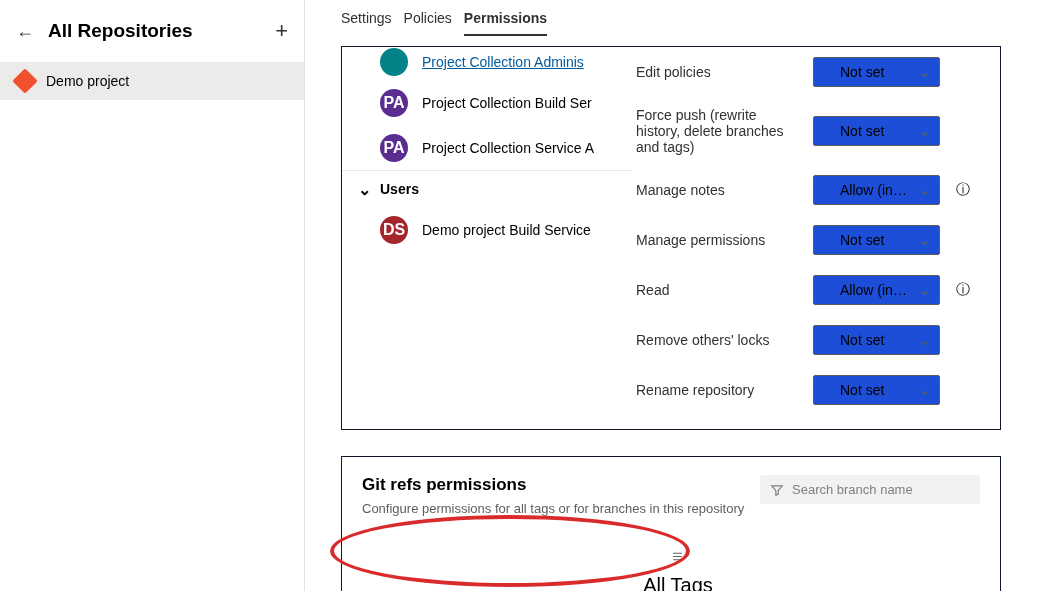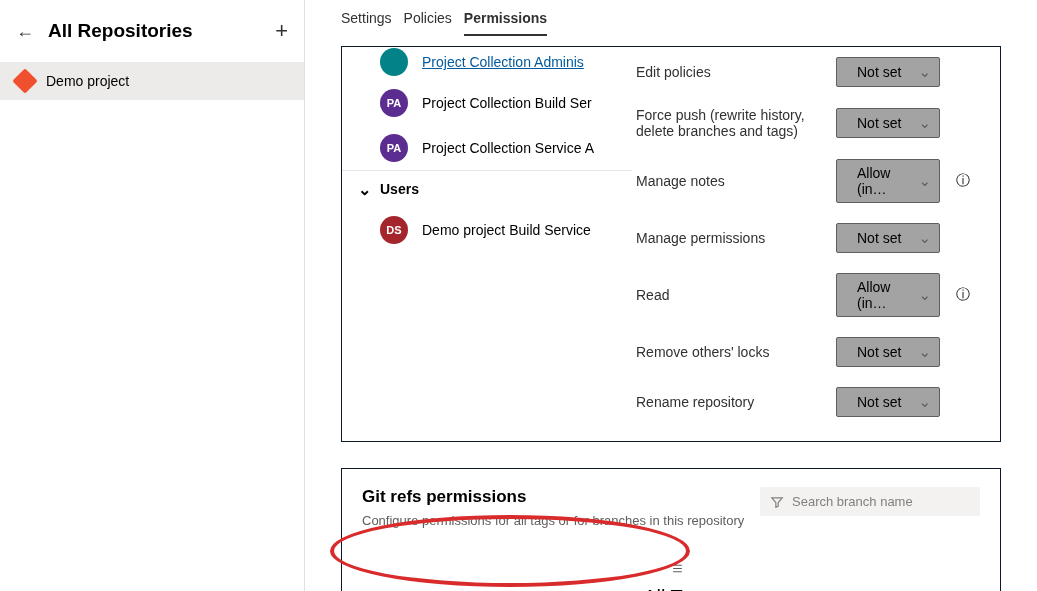--- a/index.html
+++ b/index.html
@@ -23,31 +23,31 @@
     .content { flex: 1; padding: 0 0 0 36px; overflow-y: auto; }
     .tabs { display: flex; gap: 12px; padding: 10px 0 0 0; margin-bottom: 10px; }
     .tab { font-size: 14px; padding-bottom: 8px; cursor: pointer; color: #323130; }
     .tab.active { font-weight: 600; border-bottom: 2px solid #323130; }
     
     .panel { border: 1px solid #0f172a; background: #fff; margin-bottom: 26px; margin-right: 36px; }
     .identity-list { width: 290px; display: inline-block; vertical-align: top; }
     .identity-row { display: flex; align-items: center; padding: 8px 12px 8px 38px; gap: 14px; font-size: 14px; cursor: pointer; border-top: 1px solid transparent; }
     .identity-row.partial { padding-bottom: 4px; padding-top: 0; }
     .identity-row .label { white-space: nowrap; overflow: hidden; }
-    .avatar { width: 28px; height: 28px; border-radius: 50%; display: flex; align-items: center; justify-content: center; color: #fff; font-size: 11px; font-weight: 600; flex-shrink: 0; }
+    .avatar { width: 28px; height: 28px; border-radius: 50%; display: flex; align-items: center; justify-content: center; color: #fff; font-size: 16px; font-weight: 600; flex-shrink: 0; }
     .avatar.teal { background: #038387; }
     .avatar.purple { background: #5c2d91; }
     .avatar.red { background: #a4262c; }
     .group-header { display: flex; align-items: center; padding: 10px 12px 10px 38px; gap: 14px; font-weight: 600; font-size: 14px; border-top: 1px solid #e8e8e8; cursor: pointer; }
     .group-header::before { content: '⌄'; position: absolute; margin-left: -22px; font-size: 16px; }
     
     .perm-list { display: inline-block; width: 352px; vertical-align: top; padding: 0 14px 14px 4px; }
     .perm-row { display: flex; align-items: center; justify-content: space-between; padding: 10px 0; gap: 12px; }
     .perm-label { font-size: 14px; color: #323130; flex: 1; }
-    .perm-select { display: flex; align-items: center; justify-content: space-between; border: 1px solid #605e5c; padding: 5px 8px 5px 20px; width: 104px; font-size: 14px; cursor: pointer; background: #a3a3a3; border-radius: 2px; }
+    .perm-select { display: flex; align-items: center; justify-content: space-between; border: 1px solid #605e5c; padding: 5px 8px 5px 26px; width: 127px; font-size: 14px; cursor: pointer; background: #1d4ed8; border-radius: 2px; }
     .perm-select::after { content: '⌄'; font-size: 15px; color: #605e5c; }
     .info-icon { font-size: 14px; margin-left: 4px; }
     .info-icon.hidden { visibility: hidden; }
     
     .gitrefs-header { display: flex; justify-content: space-between; align-items: flex-start; padding: 18px 20px 0 20px; }
     .gitrefs-title h2 { font-size: 17px; font-weight: 600; margin-bottom: 6px; }
     .gitrefs-title p { font-size: 13px; color: #605e5c; }
     .search-branch { display: flex; align-items: center; background: #f3f2f1; padding: 7px 10px; gap: 8px; width: 220px; border-radius: 2px; }
     .search-branch input { border: none; background: transparent; outline: none; font-size: 13px; flex: 1; }
     .search-branch input::placeholder { color: #808080; }

